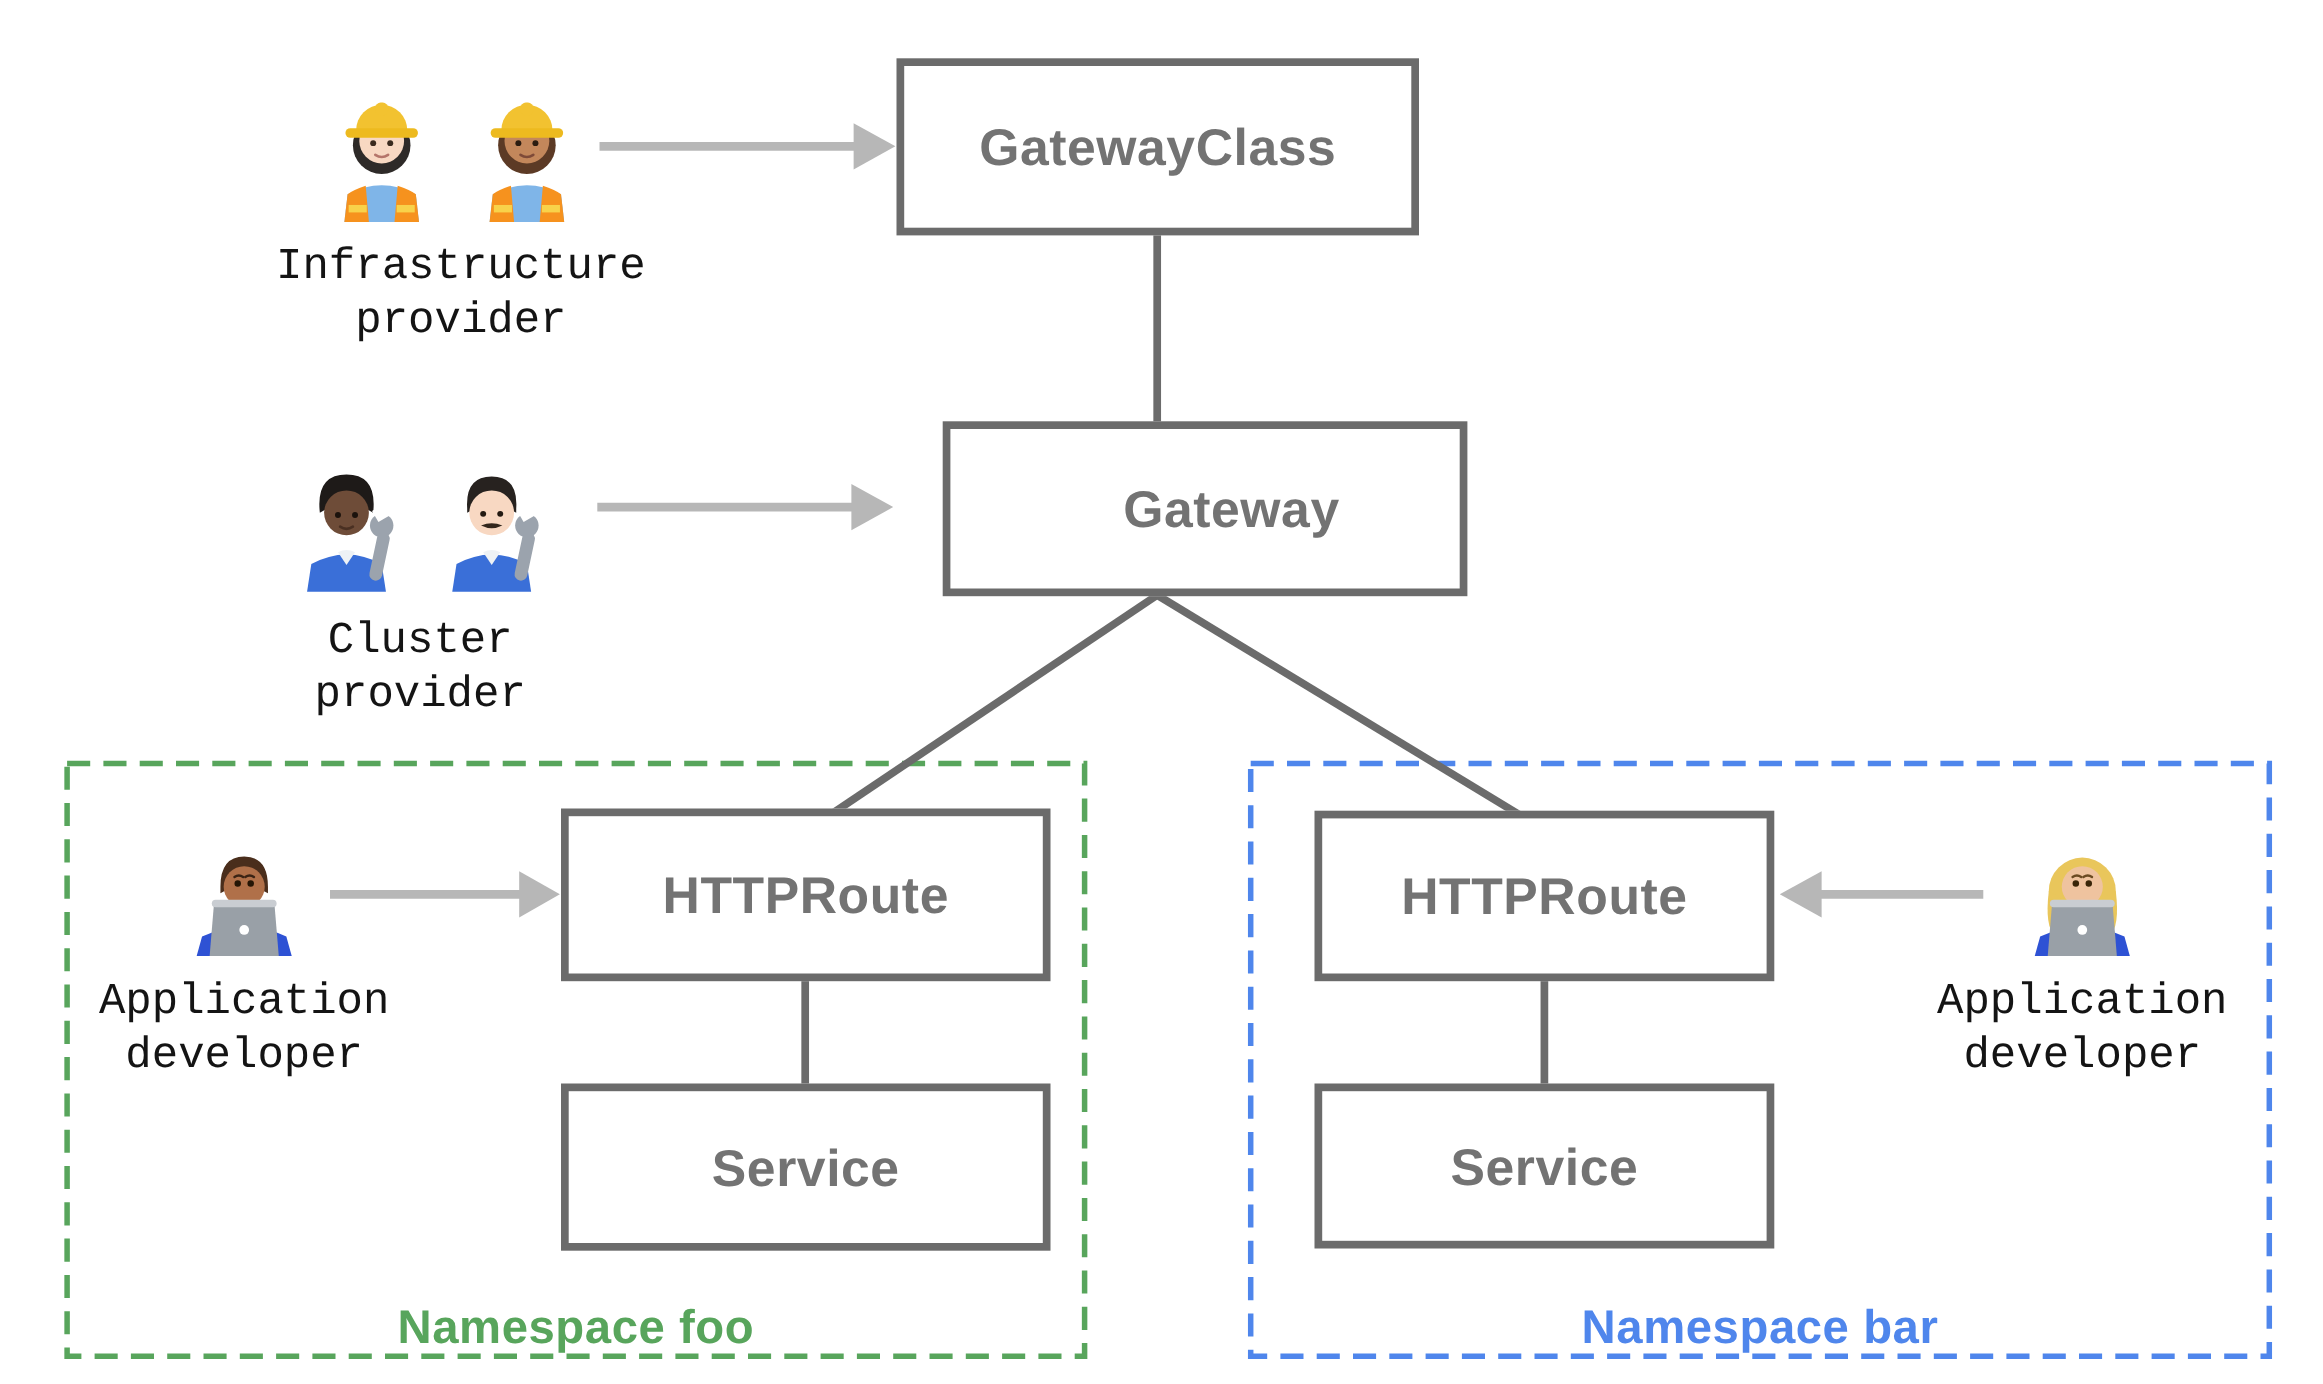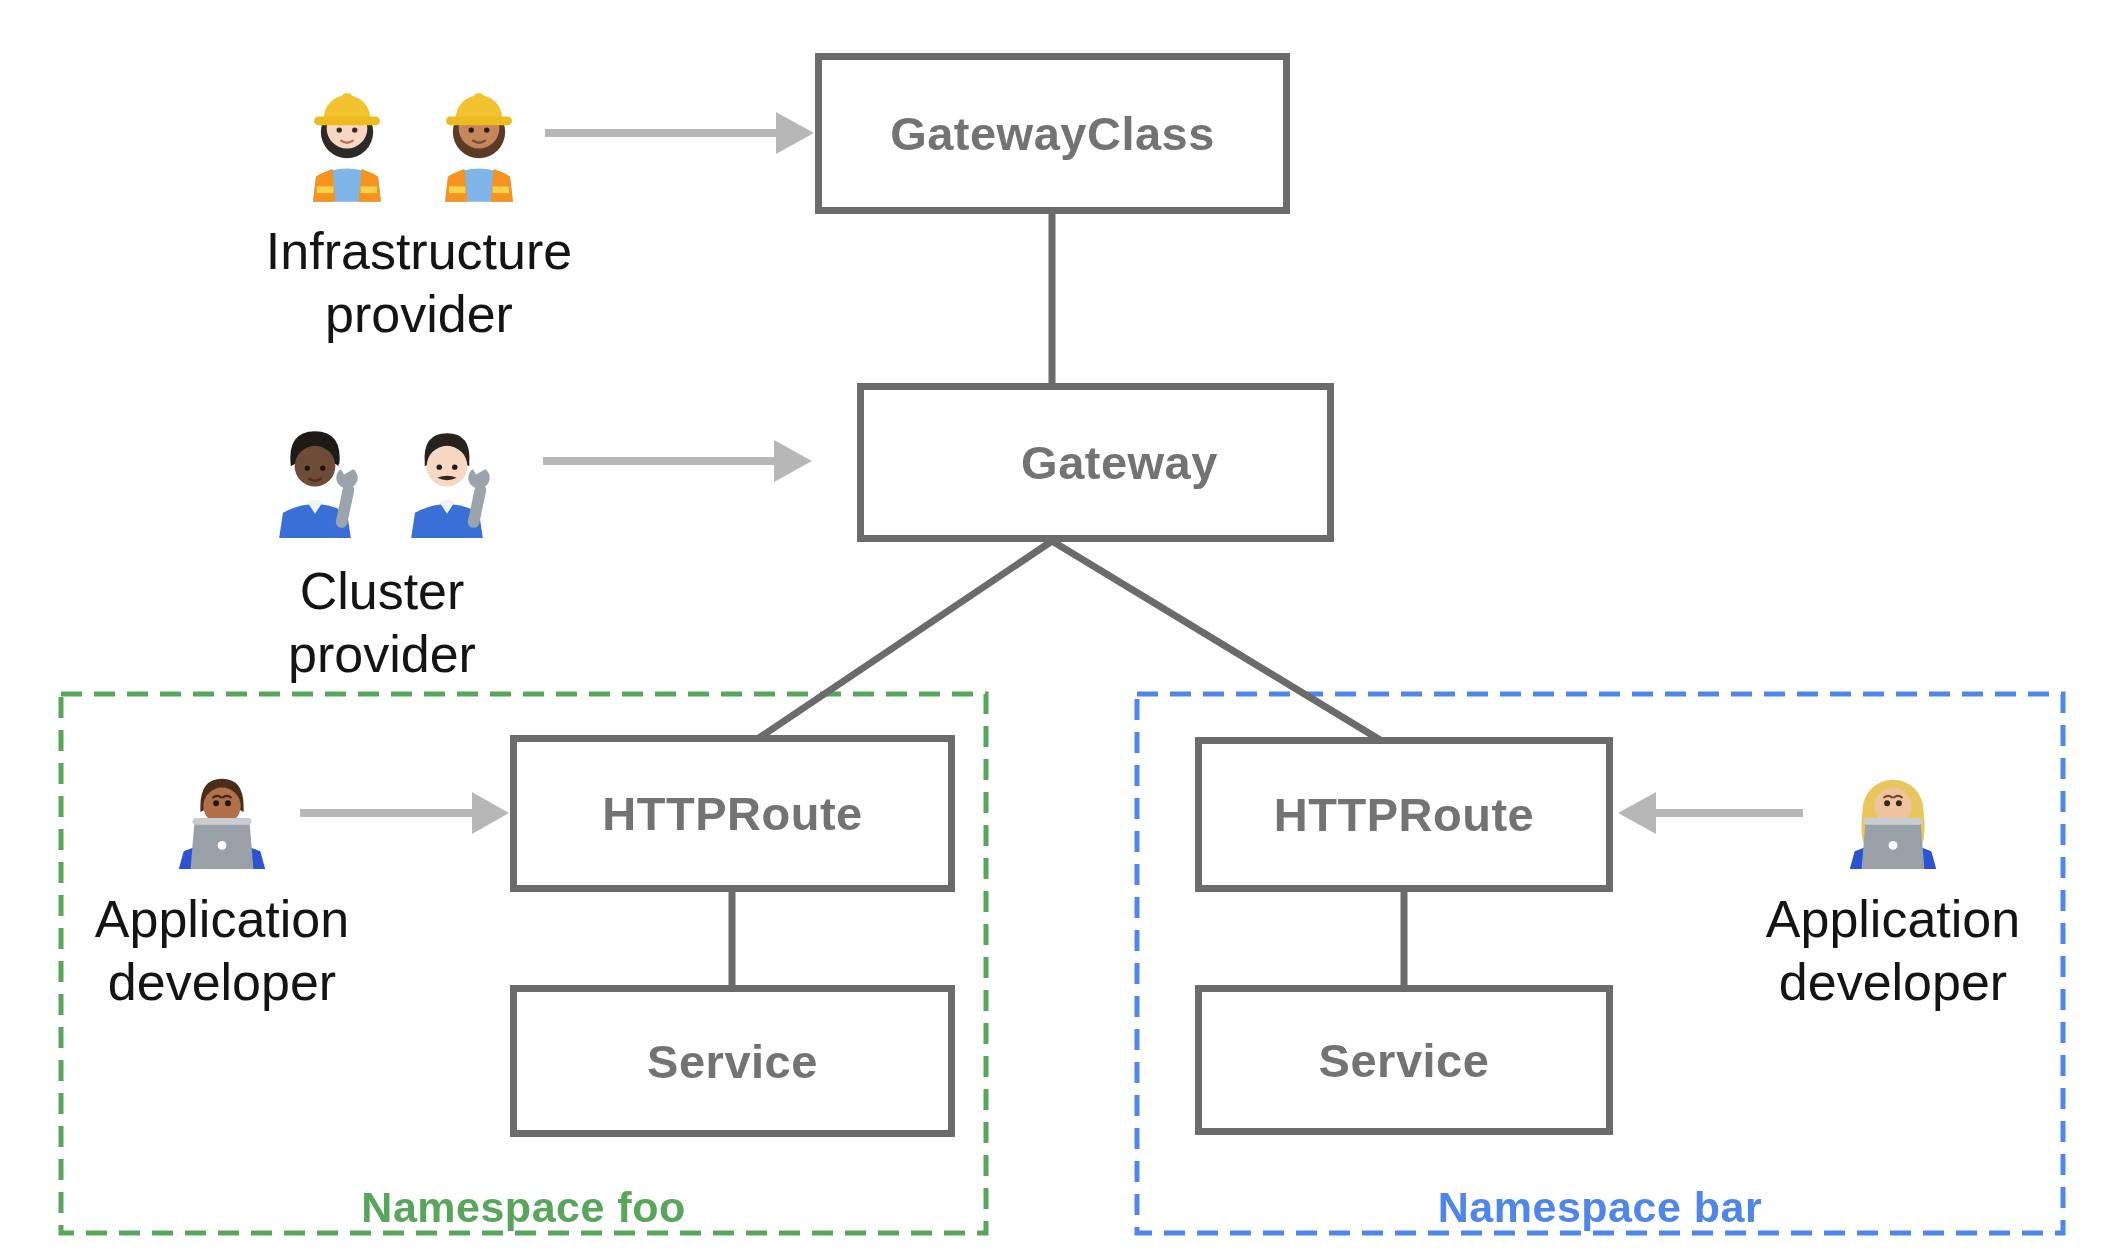--- a/index.html
+++ b/index.html
@@ -12,22 +12,22 @@
   }
   .node .node-label{
     font-size:47px;font-weight:bold;color:#737373;letter-spacing:0.5px;
   }
   .ns-label{
     position:absolute;text-align:center;font-size:43px;font-weight:bold;letter-spacing:0.5px;
   }
   .ns-label.foo{color:#58A55C;}
   .ns-label.bar{color:#4F86EC;}
   .actor-label{
-    position:absolute;text-align:center;font-size:52px;font-weight:400;color:#141414;
-    line-height:1.22;white-space:pre-line;
+    position:absolute;text-align:center;font-size:40px;font-weight:400;color:#141414;
+    line-height:1.22;white-space:pre-line;font-family:Liberation Mono, monospace;
   }
   .actor-icons{position:absolute;display:flex;gap:6px;align-items:flex-end;}
 </style>
 </head>
 <body>
 
 <div class="canvas">
 
   <svg class="overlay" width="2112" height="1258" viewBox="0 0 2112 1258">
 

